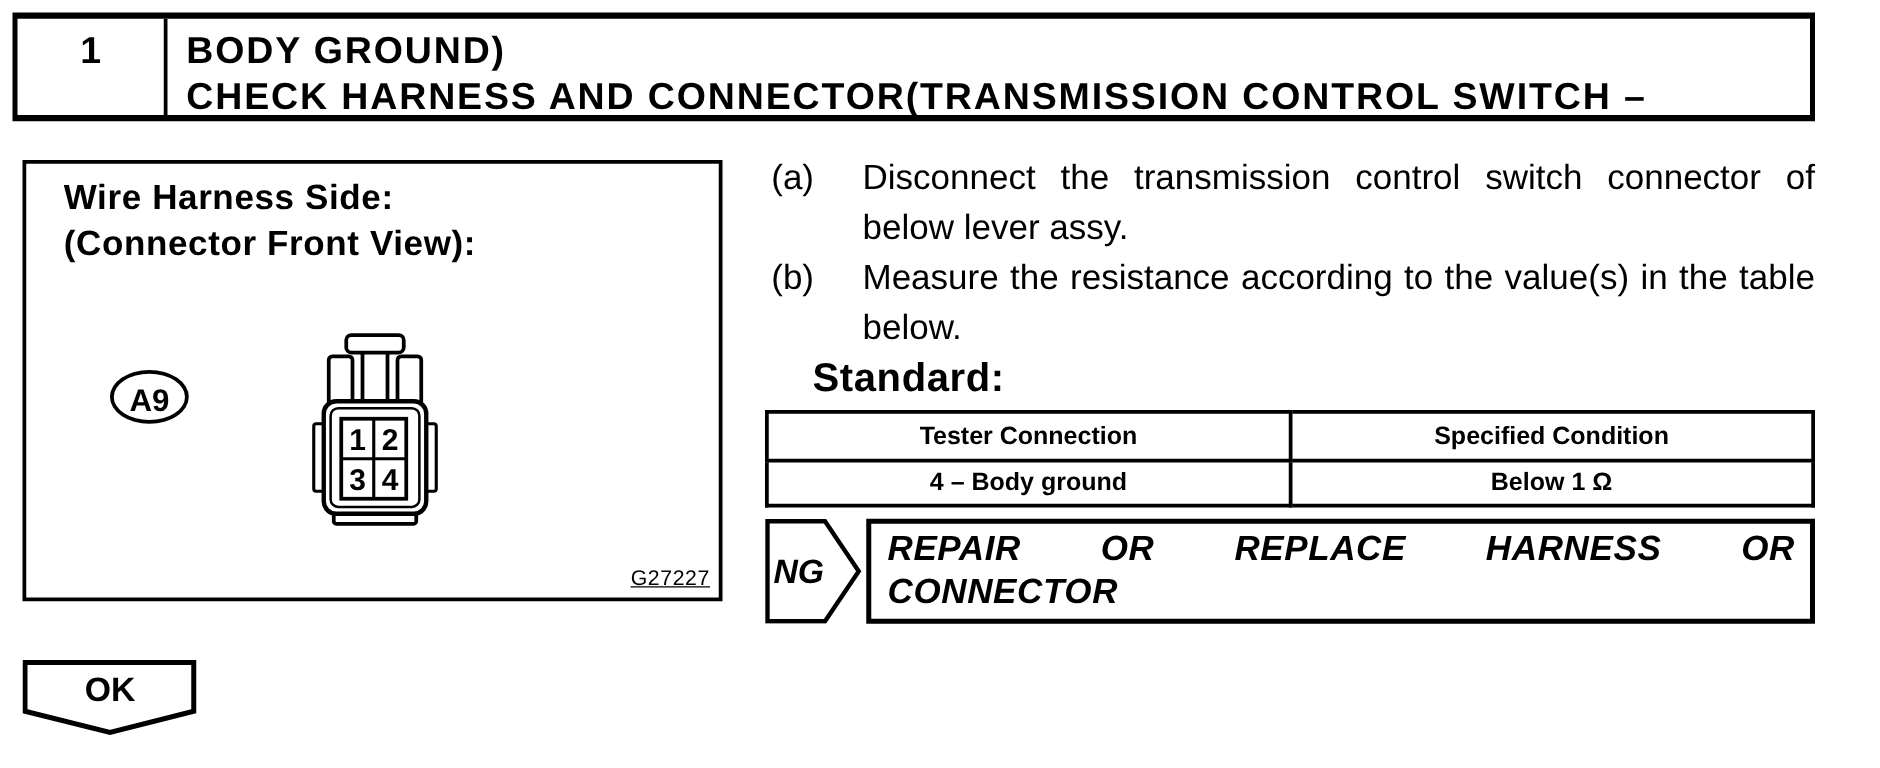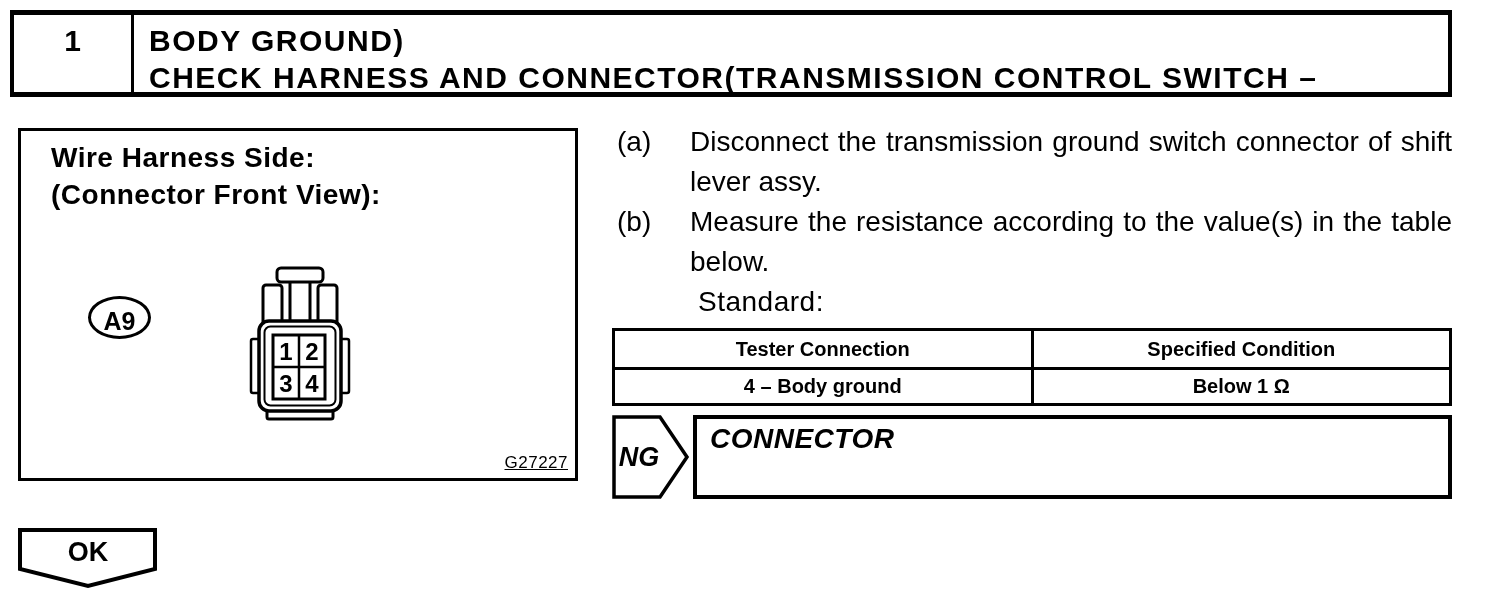--- a/index.html
+++ b/index.html
@@ -95,23 +95,23 @@
   }
   .instr-label {
     flex: 0 0 78px;
     padding-left: 5px;
   }
   .instr-text {
     flex: 1;
     text-align: justify;
   }
   .standard-label {
-    margin-left: 86px;
-    font-weight: normal;
-    font-size: 28px;
+    margin-left: 38px;
+    font-weight: bold;
+    font-size: 32px;
     line-height: 40px;
     letter-spacing: 0.5px;
   }
 
   
   .spec-table {
     width: 840px;
     margin-top: 6px;
     border-collapse: collapse;
     background: #fff;
@@ -216,21 +216,21 @@
       <text class="pin-num" x="66" y="127" text-anchor="middle">4</text>
     </svg>
 
     <div class="figure-code">G27227</div>
   </section>
 
   <section class="right-col">
 
     <div class="instr">
       <div class="instr-label">(a)</div>
-      <div class="instr-text">Disconnect the transmission ground switch connector of shift lever assy.</div>
+      <div class="instr-text">Disconnect the transmission control switch connector of below lever assy.</div>
     </div>
 
     <div class="instr">
       <div class="instr-label">(b)</div>
       <div class="instr-text">Measure the resistance according to the value(s) in the table below.</div>
     </div>
 
     <div class="standard-label">Standard:</div>
 
     <table class="spec-table">
@@ -247,20 +247,21 @@
         </tr>
       </tbody>
     </table>
 
     <div class="ng-row">
       <svg class="ng-arrow" width="78" height="84" viewBox="0 0 78 84">
         <polygon class="stroked" points="2,2 48,2 75,42 48,82 2,82" stroke-width="3.5"></polygon>
         <text x="27" y="51" text-anchor="middle">NG</text>
       </svg>
       <div class="ng-action-box">
+        <div class="ng-action-line1">REPAIR OR REPLACE HARNESS OR</div>
         <div class="ng-action-line2">CONNECTOR</div>
       </div>
     </div>
 
   </section>
 
   <svg class="ok-badge" width="140" height="62" viewBox="0 0 140 62">
     <polygon class="stroked" points="2,2 137,2 137,41 70,58 2,41" stroke-width="4"></polygon>
     <text x="70" y="33" text-anchor="middle">OK</text>
   </svg>

